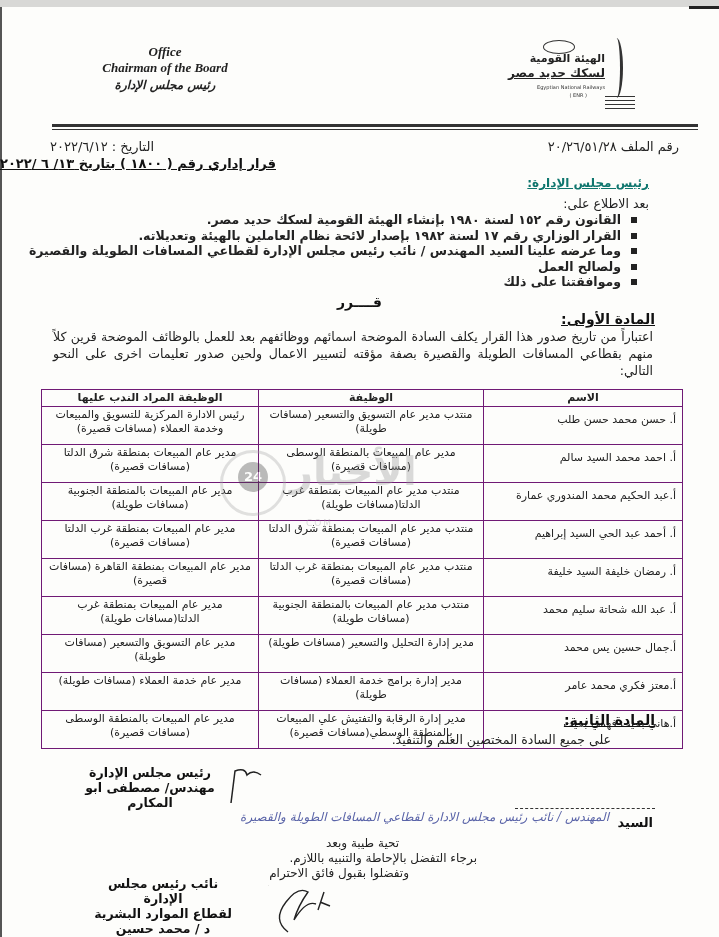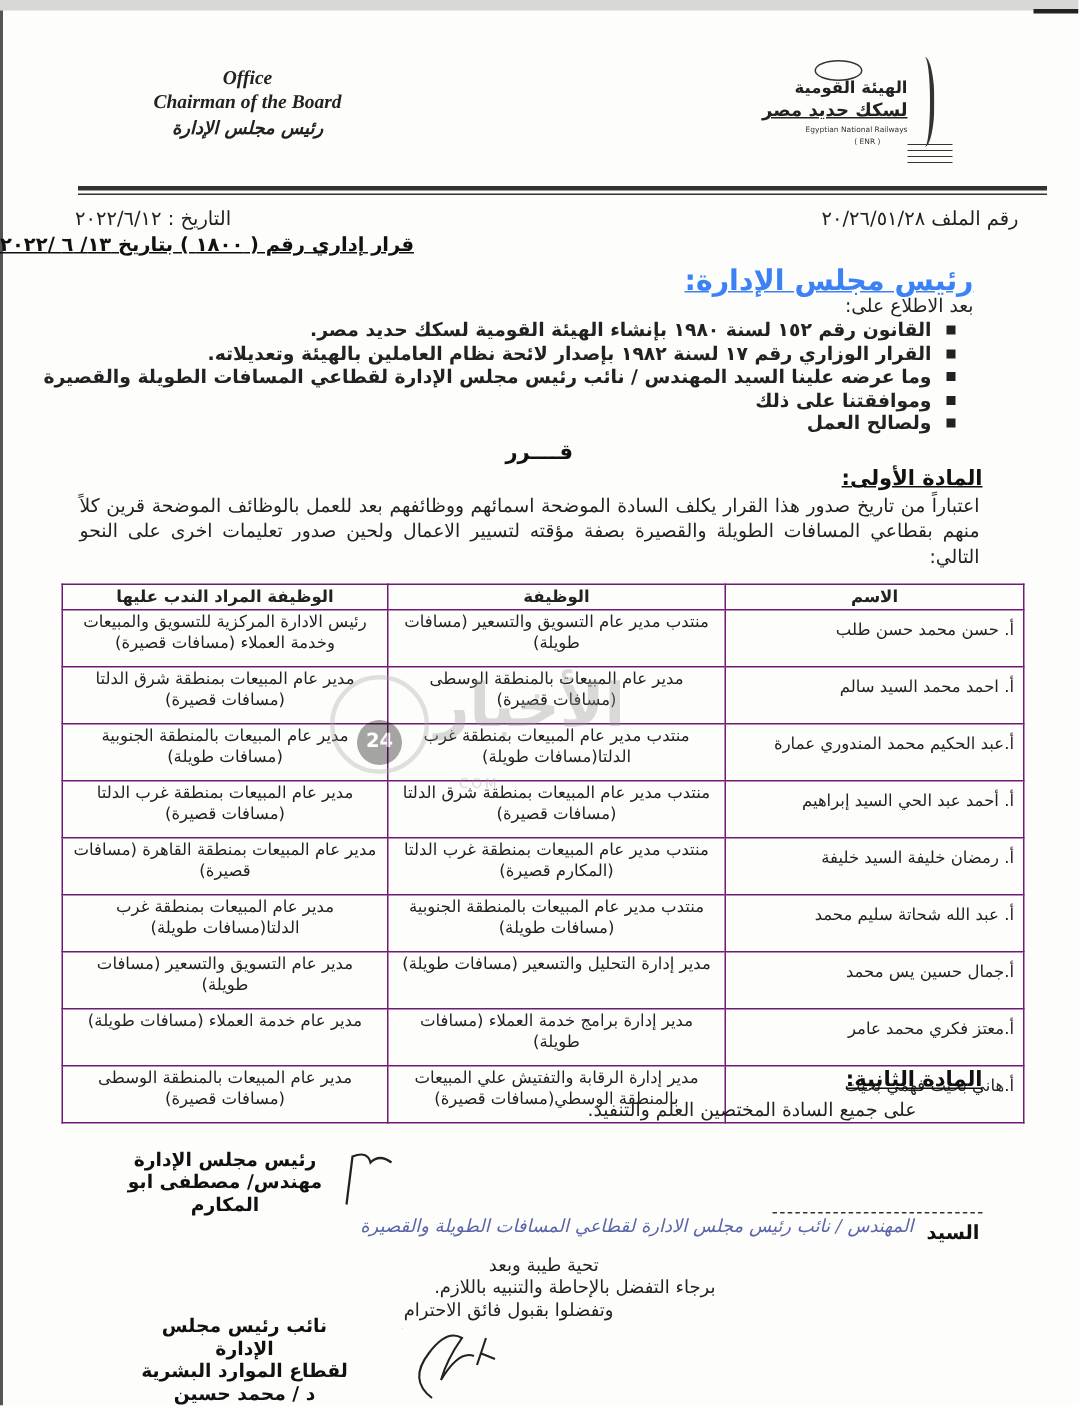--- a/index.html
+++ b/index.html
@@ -31,41 +31,41 @@
   .rule1 { position:absolute; left:52px; top:124px; width:646px; height:3px; background:#333; }
   .rule2 { position:absolute; left:52px; top:129px; width:646px; height:1px; background:#333; }
 
   .rtl { direction:rtl; unicode-bidi:embed; }
   .abs { position:absolute; }
 
   .fileno { right:40px; top:139px; font-size:13px; color:#222; }
   .date { left:50px; top:139px; font-size:13px; color:#222; }
   .decree-title { left:0; width:719px; text-align:left; top:156px; font-size:13px; font-weight:bold; text-decoration:underline; color:#111; }
 
-  .chair-heading { right:70px; top:176px; font-size:19px; font-weight:bold; text-decoration:underline; color:#3b82f6; }
+  .chair-heading { right:70px; top:176px; font-size:12px; font-weight:bold; text-decoration:underline; color:#0f766e; }
   .after-review { right:70px; top:196px; font-size:12.5px; color:#222; }
   .bullets { right:80px; top:212px; width:600px; font-size:12.5px; line-height:15.5px; margin:0; padding:0 18px 0 0; list-style:none; color:#222;font-weight:bold; }
   .bullets li { position:relative; }
   .bullets li::before { content:""; position:absolute; right:-16px; top:5px; width:6px; height:6px; background:#222; }
 
   .qarar { left:0; width:719px; text-align:center; top:294px; font-size:14px; font-weight:bold; color:#111; }
   .art1-heading { right:64px; top:311px; font-size:14px; font-weight:bold; text-decoration:underline; color:#111; }
   .art1-body { right:66px; top:328px; width:600px; font-size:12.5px; line-height:17px; color:#222; text-align:justify; text-align-last:right; }
 
   table.assign { position:absolute; left:41px; top:389px; width:642px; border-collapse:collapse; direction:rtl; font-size:11px; color:#222; }
   table.assign th, table.assign td { border:1px solid #701a75; padding:1px 6px; line-height:14px; vertical-align:top; }
   table.assign th { height:13px; font-weight:bold; text-align:center; font-size:11px; }
   table.assign td { height:30px; }
   table.assign td.name { text-align:right; width:186px; padding-top:6px; }
   table.assign td.cur { text-align:center; width:212px; }
   table.assign td.tgt { text-align:center; }
 
   .watermark { position:absolute; left:210px; top:440px; width:130px; height:100px; pointer-events:none; opacity:0.35; }
   .watermark .clock { position:absolute; left:10px; top:10px; width:60px; height:60px; border:3px solid #aaa; border-radius:50%; }
-  .watermark .badge { position:absolute; left:28px; top:40px; width:30px; height:30px; border-radius:50%; background:#000000; color:#fff; font-size:13px; font-weight:bold; text-align:center; line-height:30px; }
+  .watermark .badge { position:absolute; left:28px; top:22px; width:30px; height:30px; border-radius:50%; background:#404040; color:#fff; font-size:13px; font-weight:bold; text-align:center; line-height:30px; }
   .watermark .word { position:absolute; left:80px; top:8px; font-size:40px; font-weight:bold; color:#999; direction:rtl; }
   .watermark .com { position:absolute; left:96px; top:78px; font-size:9px; color:#999; letter-spacing:2px; }
 
   .art2-heading { right:64px; top:712px; font-size:14px; font-weight:bold; text-decoration:underline; color:#111; }
   .art2-body { right:108px; top:732px; font-size:12.5px; color:#222; }
 
   .sign1 { left:75px; top:765px; width:150px; text-align:center; font-size:12.5px; font-weight:bold; line-height:15px; color:#111; }
   .sig-mark1 { position:absolute; left:225px; top:765px; width:40px; height:40px; }
 
   .dash-line { position:absolute; left:515px; top:808px; width:140px; border-top:1px dashed #333; }
@@ -107,22 +107,22 @@
 <div class="abs rtl fileno">رقم الملف ٢٠/٢٦/٥١/٢٨</div>
 <div class="abs rtl date">التاريخ : ٢٠٢٢/٦/١٢</div>
 <div class="abs rtl decree-title">قرار إداري رقم ( ١٨٠٠ ) بتاريخ ١٣/ ٦ /٢٠٢٢</div>
 
 <div class="abs rtl chair-heading">رئيس مجلس الإدارة:</div>
 <div class="abs rtl after-review">بعد الاطلاع على:</div>
 <ul class="abs rtl bullets">
   <li>القانون رقم ١٥٢ لسنة ١٩٨٠ بإنشاء الهيئة القومية لسكك حديد مصر.</li>
   <li>القرار الوزاري رقم ١٧ لسنة ١٩٨٢ بإصدار لائحة نظام العاملين بالهيئة وتعديلاته.</li>
   <li>وما عرضه علينا السيد المهندس / نائب رئيس مجلس الإدارة لقطاعي المسافات الطويلة والقصيرة</li>
+  <li>ولصالح العمل</li>
   <li>وموافقتنا على ذلك</li>
-  <li>ولصالح العمل</li>
 </ul>
 
 <div class="abs rtl qarar">قــــرر</div>
 <div class="abs rtl art1-heading">المادة الأولى:</div>
 <div class="abs rtl art1-body">اعتباراً من تاريخ صدور هذا القرار يكلف السادة الموضحة اسمائهم ووظائفهم بعد للعمل بالوظائف الموضحة قرين كلاً منهم بقطاعي المسافات الطويلة والقصيرة بصفة مؤقته لتسيير الاعمال ولحين صدور تعليمات اخرى على النحو التالي:</div>
 
 <table class="assign">
   <thead>
     <tr>
       <th>الاسم</th>
@@ -146,21 +146,21 @@
       <td class="cur">منتدب مدير عام المبيعات بمنطقة غرب الدلتا(مسافات طويلة)</td>
       <td class="tgt">مدير عام المبيعات بالمنطقة الجنوبية (مسافات طويلة)</td>
     </tr>
     <tr>
       <td class="name">أ. أحمد عبد الحي السيد إبراهيم</td>
       <td class="cur">منتدب مدير عام المبيعات بمنطقة شرق الدلتا (مسافات قصيرة)</td>
       <td class="tgt">مدير عام المبيعات بمنطقة غرب الدلتا (مسافات قصيرة)</td>
     </tr>
     <tr>
       <td class="name">أ. رمضان خليفة السيد خليفة</td>
-      <td class="cur">منتدب مدير عام المبيعات بمنطقة غرب الدلتا (المكارم قصيرة)</td>
+      <td class="cur">منتدب مدير عام المبيعات بمنطقة غرب الدلتا (مسافات قصيرة)</td>
       <td class="tgt">مدير عام المبيعات بمنطقة القاهرة (مسافات قصيرة)</td>
     </tr>
     <tr>
       <td class="name">أ. عبد الله شحاتة سليم محمد</td>
       <td class="cur">منتدب مدير عام المبيعات بالمنطقة الجنوبية (مسافات طويلة)</td>
       <td class="tgt">مدير عام المبيعات بمنطقة غرب الدلتا(مسافات طويلة)</td>
     </tr>
     <tr>
       <td class="name">أ.جمال حسين يس محمد</td>
       <td class="cur">مدير إدارة التحليل والتسعير (مسافات طويلة)</td>

